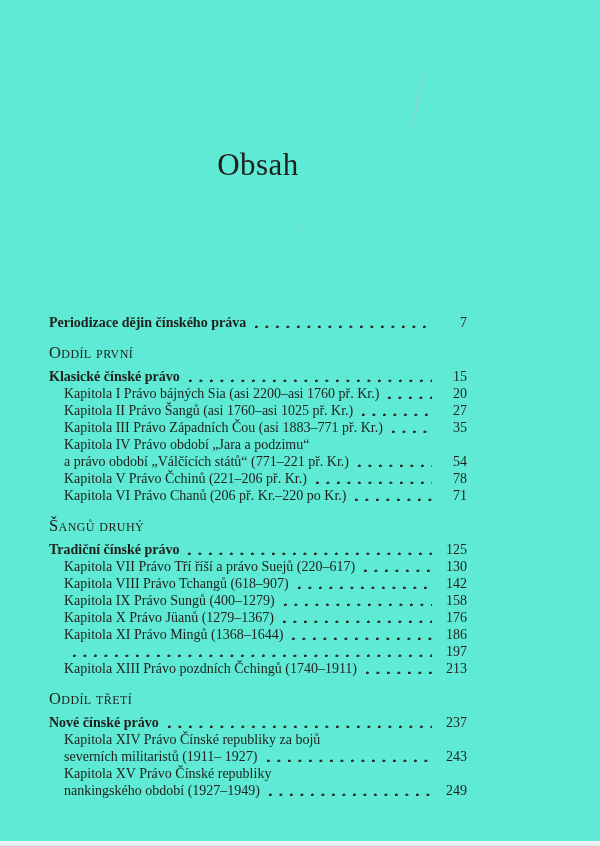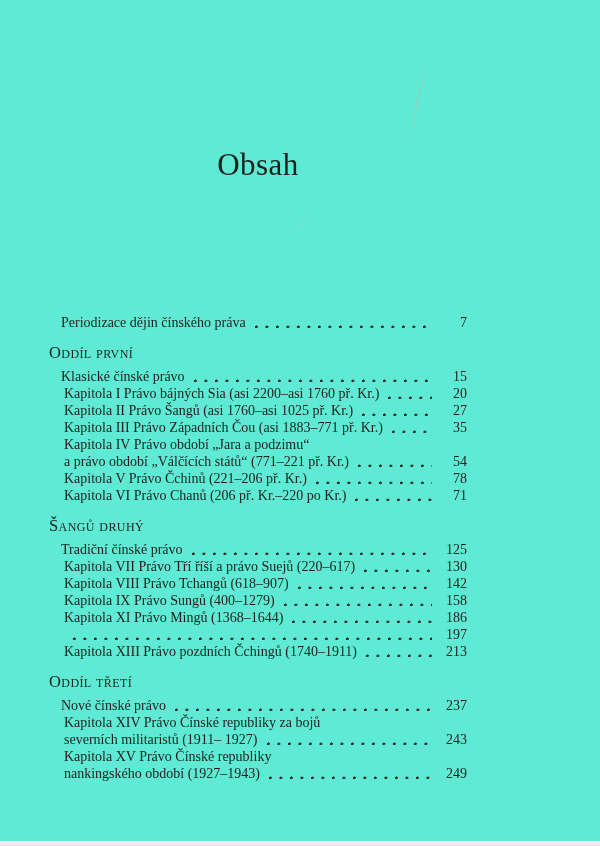--- a/index.html
+++ b/index.html
@@ -42,21 +42,21 @@
   }
   .entry { margin: 0; }
   .entry.lvl1 { padding-left: 15px; }
   .row {
     display: flex;
     align-items: baseline;
     line-height: 17px;
     font-size: 14px;
   }
   .t { white-space: nowrap; }
-  .entry.bold .t { font-weight: normal; margin-left: 12px; }
+  .entry.bold .t { font-weight: bold; }
   .leader {
     flex: 1 1 auto;
     align-self: flex-end;
     height: 4px;
     margin: 0 8px 2px 9px;
     background-image: radial-gradient(circle at 1.3px 1.8px, #2b2a27 1.15px, rgba(0,0,0,0) 1.55px);
     background-size: 10.5px 4px;
     background-repeat: repeat-x;
     min-width: 12px;
   }
@@ -184,20 +184,27 @@
         </div>
         <div class="entry lvl1">
           <div class="row">
             <span class="t">Kapitola IX Právo Sungů (400–1279)</span>
             <span class="leader"></span>
             <span class="num">158</span>
           </div>
         </div>
         <div class="entry lvl1">
           <div class="row">
+            <span class="t">Kapitola X Právo Jüanů (1279–1367)</span>
+            <span class="leader"></span>
+            <span class="num">176</span>
+          </div>
+        </div>
+        <div class="entry lvl1">
+          <div class="row">
             <span class="t">Kapitola XI Právo Mingů (1368–1644)</span>
             <span class="leader"></span>
             <span class="num">186</span>
           </div>
         </div>
         <div class="entry lvl1">
           <div class="row">
             <span class="leader"></span>
             <span class="num">197</span>
           </div>
@@ -227,21 +234,21 @@
             <span class="t">severních militaristů (1911– 1927)</span>
             <span class="leader"></span>
             <span class="num">243</span>
           </div>
         </div>
         <div class="entry lvl1">
           <div class="row">
             <span class="t">Kapitola XV Právo Čínské republiky</span>
           </div>
           <div class="row">
-            <span class="t">nankingského období (1927–1943)</span>
+            <span class="t">nankingského období (1927–1949)</span>
             <span class="leader"></span>
             <span class="num">249</span>
           </div>
         </div>
       </div>
     </div>
   <div class="scratch s1"></div>
   <div class="scratch s2"></div>
   <div class="bottom-strip"></div>
 </div>

